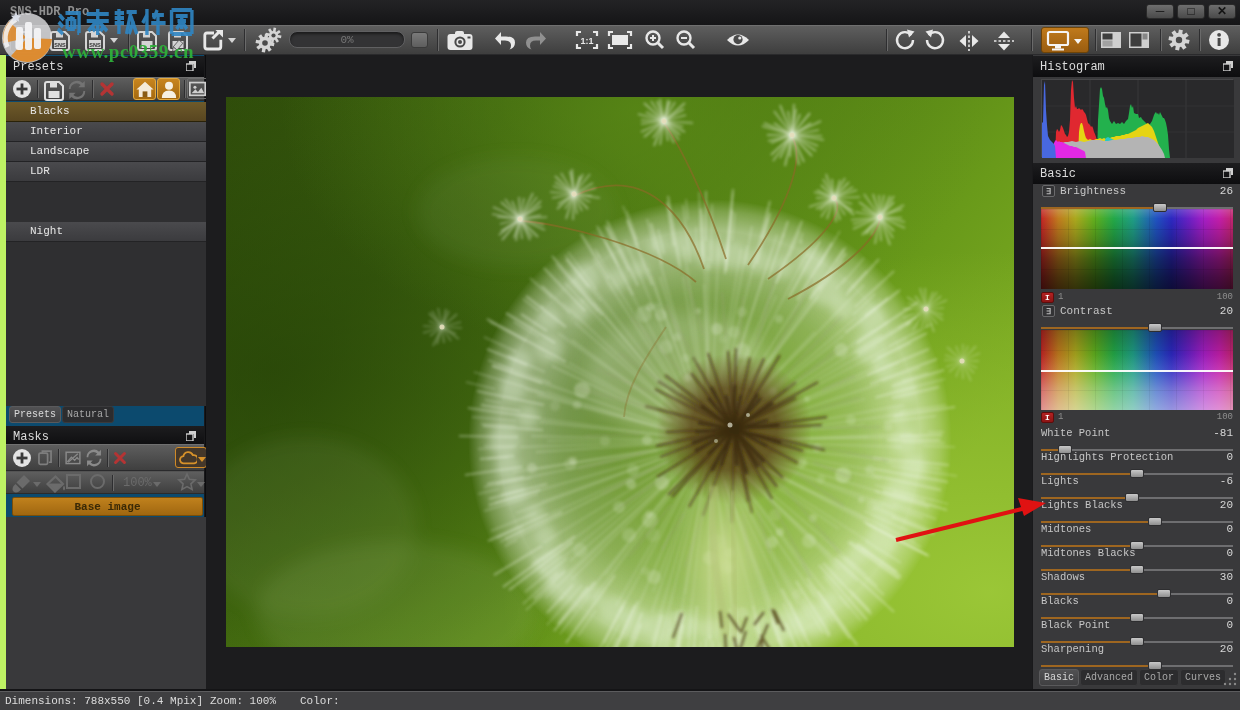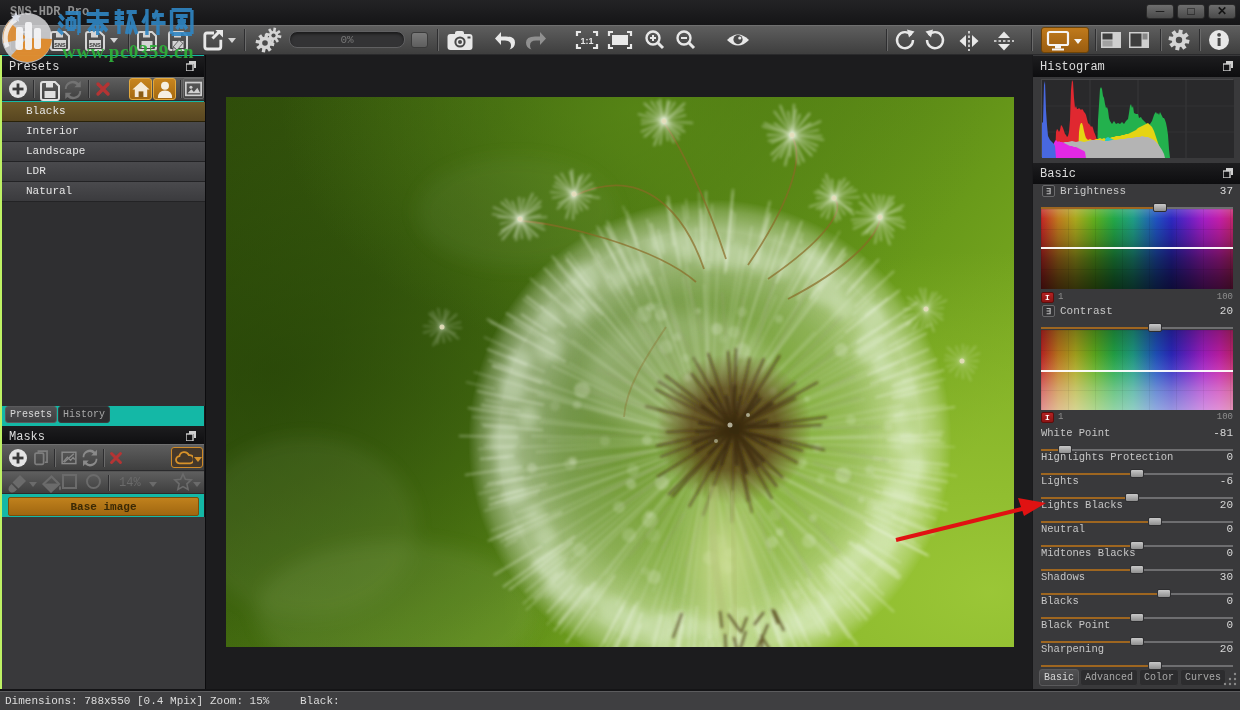--- a/index.html
+++ b/index.html
@@ -7,21 +7,21 @@
 .abs{position:absolute}
 #titlebar{left:0;top:0;width:1240px;height:25px;background:linear-gradient(#232325,#151517)}
 #title{left:10px;top:5px;font:bold 12px "Liberation Mono";color:#8f8f8f;letter-spacing:0px}
 .winbtn{top:4px;width:28px;height:15px;background:linear-gradient(#6e6e6e,#4a4a4a);border:1px solid #2a2a2a;border-radius:3px;color:#141414;text-align:center;font:bold 12px/13px "Liberation Sans"}
 #toolbar{left:0;top:25px;width:1240px;height:30px;background:linear-gradient(#5e5e5e,#3e3e3e);border-top:1px solid #6f6f6f;border-bottom:1px solid #2a2a2c}
 .tsep{top:29px;width:1px;height:22px;background:#2e2e30;box-shadow:1px 0 0 #6a6a6a}
 #progress{left:289px;top:31px;width:116px;height:17px;background:#333335;border:1px solid #606062;border-radius:8px;box-shadow:inset 0 2px 3px rgba(0,0,0,.5)}
 #progress span{display:block;text-align:center;font:11px/16px "Liberation Mono";color:#777}
 #sqbtn{left:411px;top:32px;width:17px;height:16px;background:linear-gradient(#7a7a7a,#5e5e5e);border:1px solid #3a3a3a;border-radius:3px}
 
-#lpanel{left:0;top:55px;width:205px;height:636px;background:#14b8a6;border-left:2px solid #bef264;border-right:1px solid #19191b}
+#lpanel{left:0;top:55px;width:205px;height:636px;background:#0c4a6e;border-left:6px solid #bef264;border-right:1px solid #19191b}
 .phead{left:0;width:100%;height:21px;background:linear-gradient(#1d1d1f,#0d0d0f);color:#dcdcdc;font:12px/23px "Liberation Mono";padding-left:7px}
 .phead .wic{position:absolute;right:8px;top:5px;width:10px;height:10px}
 .ptool{left:0;width:100%;background:linear-gradient(#5e5e5e,#3f3f3f);border-top:1px solid #707070;border-bottom:1px solid #2a2a2c}
 #plist{left:0;top:47px;width:203px;height:304px;background:#2f2f31}
 .prow{left:0;width:203px;height:20px;background:linear-gradient(#4a4a4d,#3b3b3e);border-bottom:1px solid #232325;color:#e6e6e6;font:11px/19px "Liberation Mono";padding-left:24px}
 .prow.sel{background:linear-gradient(#6e5a2a,#584620);border-bottom:1px solid #2a2208}
 .tabs{left:3px;font:11px "Liberation Mono"}
 .tab{display:inline-block;height:17px;line-height:16px;padding:0 4px;border:1px solid #5a5a5c;border-radius:3px;background:linear-gradient(#515153,#3f3f41);color:#d8d8d8;margin-right:1px;font-size:10px}
 .tab.off{background:#2c2c2e;border-color:#3a3a3c;color:#a8a8a8}
 #baseimg{left:6px;top:442px;width:191px;height:19px;background:linear-gradient(#c0811d,#a06710);border:1px solid #7a4e0a;border-radius:2px;color:#3a2906;font:bold 11px/18px "Liberation Mono";text-align:center}
@@ -300,23 +300,23 @@
         <rect x="2" y="3" width="18" height="15" fill="none" stroke="#cfcfcf" stroke-width="2"></rect>
         <circle cx="8" cy="8.5" r="1.8" fill="#cfcfcf"></circle>
         <path d="M4 15.5 l4.5-4.5 3 3 4-5 3.5 6.5 z" fill="#cfcfcf"></path>
       </svg>
     </div>
  <div id="plist" class="abs">
   <div class="prow sel abs" style="top:0">Blacks</div>
   <div class="prow abs" style="top:20px">Interior</div>
   <div class="prow abs" style="top:40px">Landscape</div>
   <div class="prow abs" style="top:60px">LDR</div>
-  <div class="prow abs" style="top:80px">Natural</div>
+  <div class="prow abs" style="top:120px">Night</div>
  </div>
- <div class="tabs abs" style="top:351px"><span class="tab">Presets</span><span class="tab off">History</span></div>
+ <div class="tabs abs" style="top:351px"><span class="tab">Presets</span><span class="tab off">Natural</span></div>
  <div class="phead abs" style="top:371px">Masks<svg class="wic" viewBox="0 0 10 10">
         <path d="M3 0h7v7h-2V3H3z" fill="#cfcfcf"></path>
         <rect x="0" y="3" width="7" height="7" fill="none" stroke="#cfcfcf" stroke-width="1.4"></rect>
       </svg></div>
  <div class="ptool abs" style="top:389px;height:27px">
       <svg class="abs" style="left:6px;top:3px;" width="20" height="20" viewBox="0 0 20 20">
         <circle cx="10" cy="10" r="9" fill="#e4e4e4"></circle>
         <rect x="8.6" y="4.5" width="2.8" height="11" fill="#3a3a3a"></rect>
         <rect x="4.5" y="8.6" width="11" height="2.8" fill="#3a3a3a"></rect>
       </svg>
@@ -364,21 +364,21 @@
       <svg class="abs" style="left:39px;top:1px;" width="20" height="20" viewBox="0 0 20 20">
         <g fill="#6b6b6b">
           <path d="M10.5 3.5 l7.5 7.5 -8 7.5 -7.5-7.5 z" fill="none" stroke="#6b6b6b" stroke-width="2.2"></path>
           <path d="M3 10.5 l7.5 7.5 8-7.5 z"></path>
           <path d="M19 12.5 q2.2 3.2 0 5 q-2.2-1.8 0-5 z"></path>
         </g>
       </svg>
       <div class="abs" style="left:60px;top:2px;width:15px;height:15px;border:2px solid #6b6b6b"></div>
       <div class="abs" style="left:84px;top:2px;width:15px;height:15px;border:2px solid #6b6b6b;border-radius:50%"></div>
       <div class="tsep abs" style="left:106px;top:3px;height:16px"></div>
-      <div class="abs" style="left:117px;top:4px;font:12px 'Liberation Mono';color:#6b6b6b">14%</div>
+      <div class="abs" style="left:117px;top:4px;font:12px 'Liberation Mono';color:#6b6b6b">100%</div>
       <svg class="abs" style="left:146px;top:7px;" width="9" height="9" viewBox="0 0 9 9">
         <polygon points="1,3 9,3 5,8" fill="#6b6b6b"></polygon>
       </svg>
       <svg class="abs" style="left:171px;top:0px;" width="20" height="20" viewBox="0 0 20 20">
         <path d="M10 2 l2.4 5.3 5.8 0.6 -4.3 3.9 1.2 5.7 -5.1-2.9 -5.1 2.9 1.2-5.7 -4.3-3.9 5.8-0.6 z" fill="none" stroke="#6b6b6b" stroke-width="1.6"></path>
       </svg>
       <svg class="abs" style="left:190px;top:7px;" width="9" height="9" viewBox="0 0 9 9">
         <polygon points="1,3 9,3 5,8" fill="#6b6b6b"></polygon>
       </svg>
     </div>
@@ -1292,21 +1292,21 @@
           <polygon points="0,78 0,43 1,42 2,5 3,1 4,30 5,45 6,56 7,58 8,60 9,61 10,62 11,63 12,64 13,66 14,78" fill="#4868e0"></polygon>
         </svg>
       </div>
  <div class="phead abs" style="left:-8px;top:108px;width:208px">Basic<svg class="wic" viewBox="0 0 10 10">
           <path d="M3 0h7v7h-2V3H3z" fill="#cfcfcf"></path>
           <rect x="0" y="3" width="7" height="7" fill="none" stroke="#cfcfcf" stroke-width="1.4"></rect>
         </svg></div>
  <div id="bgroup" class="abs" style="left:0;top:0;width:192px">
   <div class="eicon" style="top:130px">∃</div>
   <div class="rlab" style="left:19px;top:129px">Brightness</div>
-        <div class="rval" style="top:129px">37</div>
+        <div class="rval" style="top:129px">26</div>
   <div class="strk" style="top:148px">
           <div class="so" style="width:119px"></div>
           <div class="sth" style="left:112px"></div>
         </div>
   <div class="swatch sw1" style="top:154px;height:80px"></div>
   <div class="ibox" style="top:237px">I</div>
         <div class="minilab" style="left:17px;top:237px">1</div>
         <div class="minilab" style="right:0;top:237px">100</div>
   <div class="eicon" style="top:250px">∃</div>
   <div class="rlab" style="left:19px;top:249px">Contrast</div>
@@ -1338,21 +1338,21 @@
         <div class="strk" style="top:67px">
           <div class="so" style="width:91px"></div>
           <div class="sth" style="left:84px"></div>
         </div>
         <div class="slab" style="top:72px">Lights Blacks</div>
         <div class="sval" style="top:72px">20</div>
         <div class="strk" style="top:91px">
           <div class="so" style="width:114px"></div>
           <div class="sth" style="left:107px"></div>
         </div>
-        <div class="slab" style="top:96px">Neutral</div>
+        <div class="slab" style="top:96px">Midtones</div>
         <div class="sval" style="top:96px">0</div>
         <div class="strk" style="top:115px">
           <div class="so" style="width:96px"></div>
           <div class="sth" style="left:89px"></div>
         </div>
         <div class="slab" style="top:120px">Midtones Blacks</div>
         <div class="sval" style="top:120px">0</div>
         <div class="strk" style="top:139px">
           <div class="so" style="width:96px"></div>
           <div class="sth" style="left:89px"></div>
@@ -1391,22 +1391,22 @@
           <circle cx="7" cy="7" r="1.2"></circle>
           <circle cx="7" cy="12" r="1.2"></circle>
           <circle cx="2" cy="12" r="1.2"></circle>
         </g>
       </svg>
 </div>
   </div>
 
 <div id="status" class="abs">
     <span style="position:absolute;left:5px">Dimensions: 788x550 [0.4 Mpix]</span>
-    <span style="position:absolute;left:210px">Zoom: 15%</span>
-    <span style="position:absolute;left:300px">Black:</span>
+    <span style="position:absolute;left:210px">Zoom: 100%</span>
+    <span style="position:absolute;left:300px">Color:</span>
   </div>
 
 <svg class="abs" style="left:850px;top:470px;z-index:50" width="250" height="100" viewBox="0 0 250 100">
 <line x1="46" y1="70" x2="182" y2="36.5" stroke="#e01212" stroke-width="4"></line>
 <polygon points="196,33 168,28 174,46" fill="#e01212"></polygon>
 </svg>
 
 <div id="wmark" class="abs" style="left:0;top:0;width:260px;height:130px;z-index:60">
  <svg class="abs" style="left:0px;top:12px" width="56" height="54" viewBox="0 0 56 54">
 <circle cx="27" cy="26" r="25" fill="#dcdcde" opacity="0.82"></circle>

